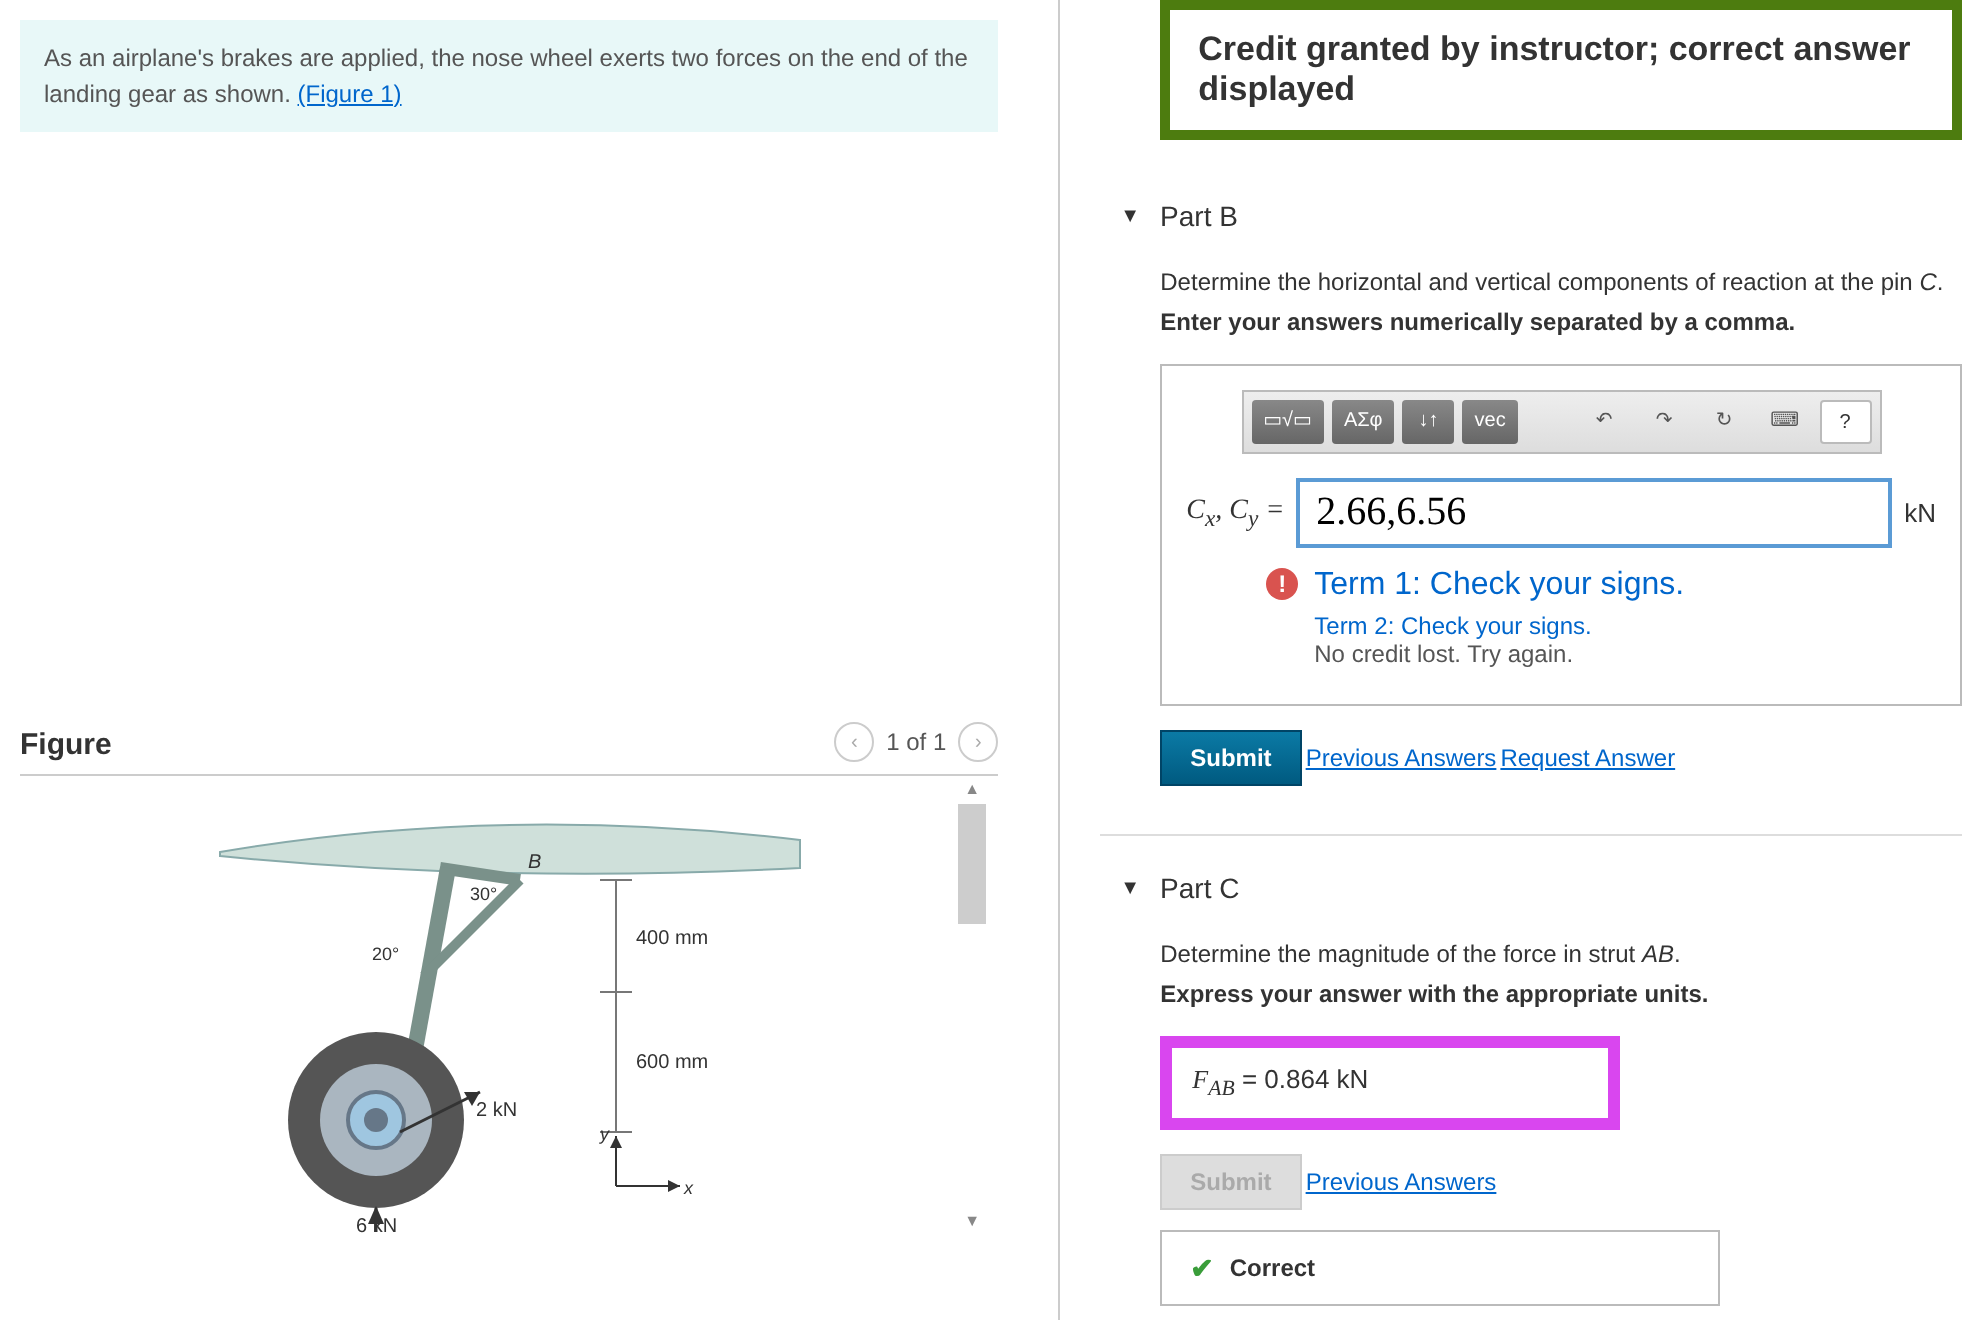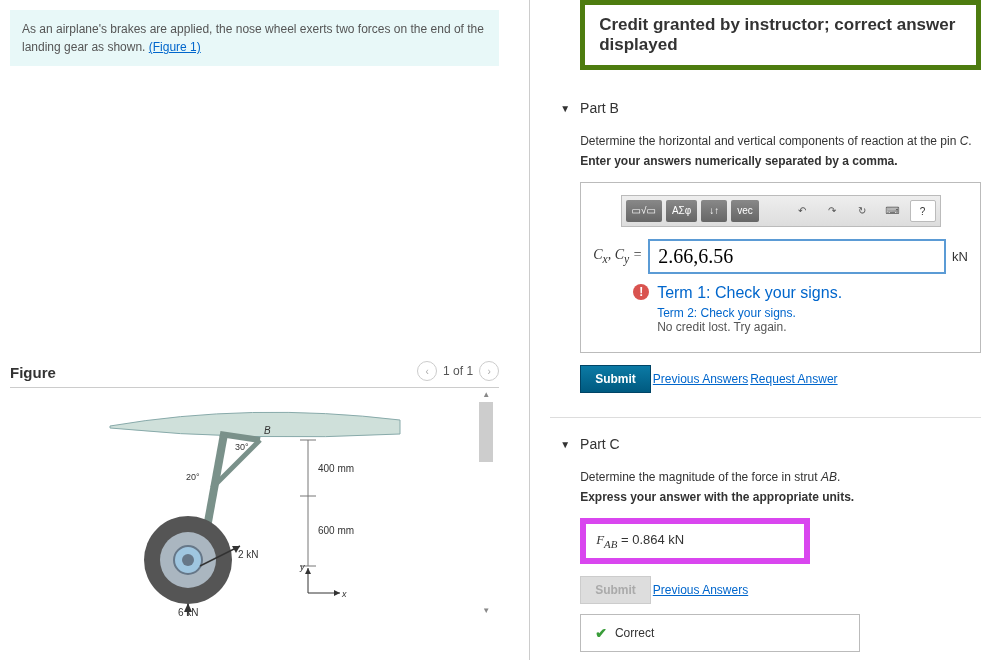--- a/index.html
+++ b/index.html
@@ -180,19 +180,19 @@
         <span class="fab"><i>F<sub>AB</sub></i></span><span> = </span><span>0.864 kN</span>
       </div>
 
       <div class="action-row">
         <button class="submit-btn disabled">Submit</button>
         <span class="link">Previous Answers</span>
       </div>
 
       <div class="correct-box">
         <span class="check">✔</span>
-        <span style="font-weight:normal;">Correct</span>
+        <span style="font-weight:bold;">Correct</span>
       </div>
     </div>
 
     <a class="provide-feedback">Provide Feedback</a>
   </div>
 </div>
 
 </body></html>

